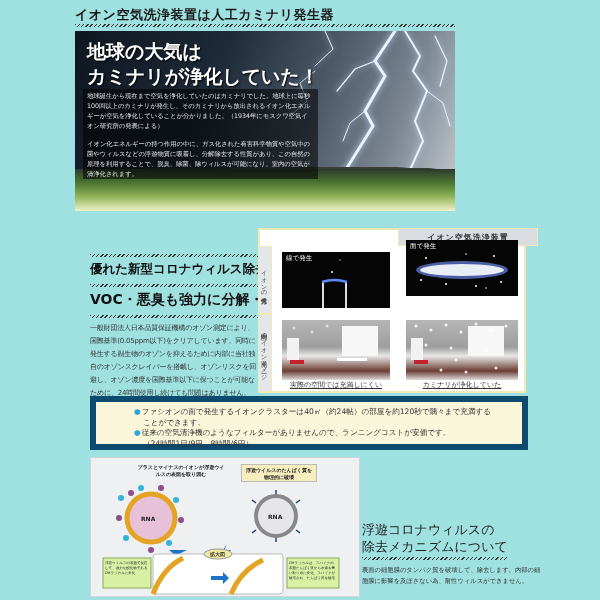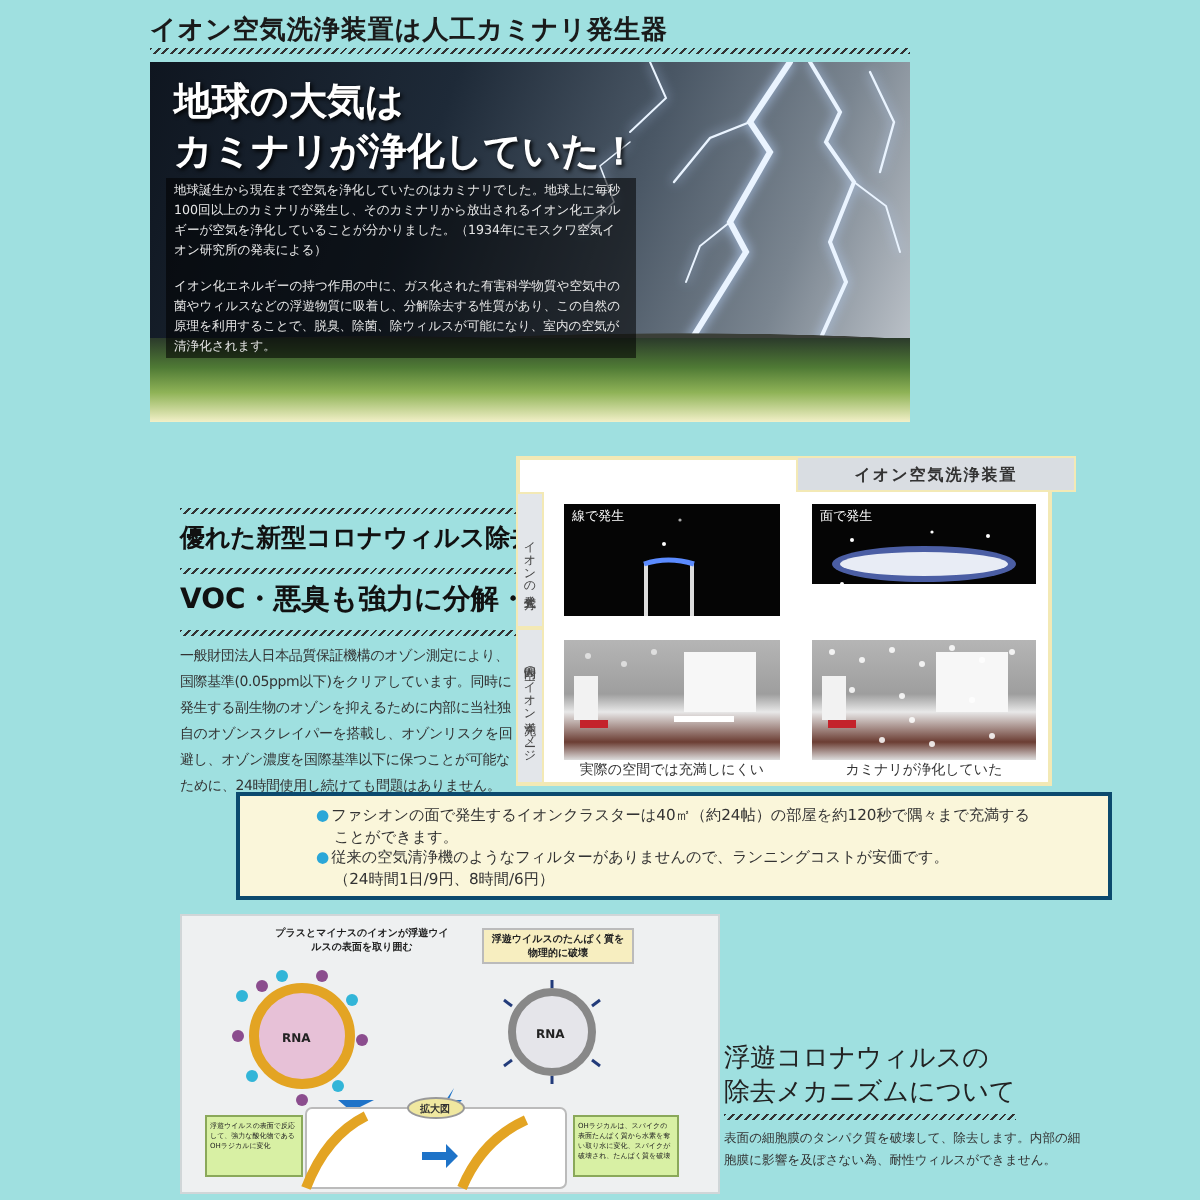--- a/index.html
+++ b/index.html
@@ -63,24 +63,24 @@
   .cmp .row-head {
     position: absolute; left: -2px; width: 14px; background: #e3e6ea; border: 1px solid #f3e9b5;
     font-size: 6px; color: #444; writing-mode: vertical-rl; text-align: center; line-height: 14px;
   }
   .cell-img { position: absolute; overflow: hidden; }
   .dark-img { background: #050505; }
   .cell-label { position: absolute; color: #fff; font-size: 6.5px; left: 4px; top: 2px; }
   .room {
     background: linear-gradient(180deg, #b5b5b5 0%, #9e9e9e 45%, #e8e8e8 60%, #6b3d33 85%, #ddd 100%);
   }
-  .room-caption { position: absolute; font-size: 7px; color: #333; text-align: center; width: 100%; }
-
-  
-  .info { left: 90px; top: 396px; width: 438px; height: 54px; background: #faf6da; border: 2px solid #0c4a6e; padding: 5px 0 0 38px; font-size: 7.6px; line-height: 10.5px; color: #333; margin-left: 28px; }
+  .room-caption { position: absolute; font-size: 7px; color: #333; text-align: center; width: 100%; text-decoration: underline; }
+
+  
+  .info { left: 90px; top: 396px; width: 438px; height: 54px; background: #faf6da; border: 6px solid #0c4a6e; padding: 5px 0 0 38px; font-size: 7.6px; line-height: 10.5px; color: #333; }
   .info .bullet { color: #2aa7d8; margin-right: 1px; }
   .info .ind { padding-left: 9px; }
 
   
   .diagram { left: 90px; top: 457px; width: 270px; height: 140px; background: #eef0f1; border: 1px solid #d0d6d8; }
 
   
   .br { left: 362px; top: 521px; width: 180px; }
   .br-title { font-size: 13px; line-height: 17px; color: #222; }
   .br-body { font-size: 6.3px; line-height: 11px; color: #333; margin-top: 4px; }
@@ -134,21 +134,21 @@
   <div class="cell-img dark-img" style="left:22px; top:22px; width:108px; height:56px;">
     <span class="cell-label">線で発生</span>
     <svg width="108" height="56" style="position:absolute;left:0;top:0;">
       <rect x="40" y="30" width="2" height="26" fill="#ddd"></rect>
       <rect x="63" y="30" width="2" height="26" fill="#ddd"></rect>
       <path d="M40 30 Q52 26 65 30" stroke="#5b8bff" stroke-width="2.5" fill="none"></path>
       <circle cx="50" cy="20" r="1" fill="#fff"></circle>
       <circle cx="58" cy="8" r="0.8" fill="#aaa"></circle>
     </svg>
   </div>
-  <div class="cell-img dark-img" style="left:146px; top:22px; width:112px; height:40px;">
+  <div class="cell-img dark-img" style="left:146px; top:10px; width:112px; height:56px;">
     <span class="cell-label">面で発生</span>
     <svg width="112" height="56" style="position:absolute;left:0;top:0;">
       <ellipse cx="56" cy="30" rx="46" ry="9" fill="#6a84e8" opacity="0.7"></ellipse>
       <ellipse cx="56" cy="30" rx="42" ry="6" fill="#e8ecf5"></ellipse>
       <g fill="#fff">
         <circle cx="20" cy="18" r="1"></circle>
           <circle cx="88" cy="16" r="1"></circle>
           <circle cx="40" cy="44" r="1"></circle>
         <circle cx="70" cy="46" r="1"></circle>
           <circle cx="95" cy="42" r="1"></circle>

